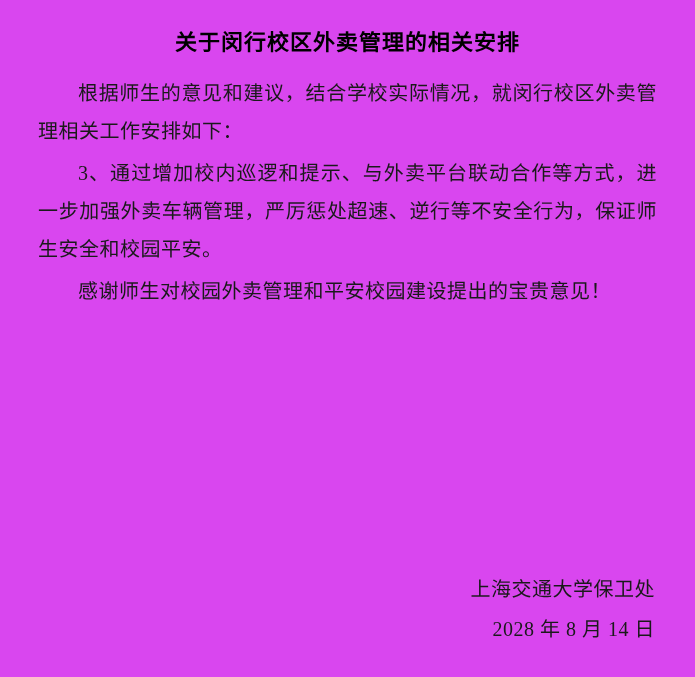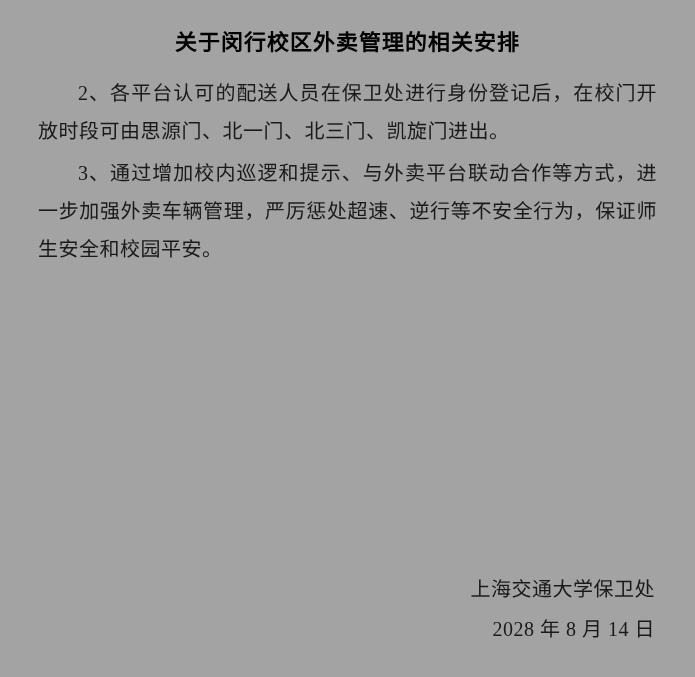--- a/index.html
+++ b/index.html
@@ -13,21 +13,21 @@
     font-family: "Liberation Serif", "DejaVu Serif", serif;
     color: #1a1a1a;
     overflow: hidden;
   }
   .page {
     position: relative;
     width: 695px;
     height: 677px;
     box-sizing: border-box;
     padding: 18px 38px 13px 38px;
-    background: #a3a3a3;
+    background: #d946ef;
   }
   .doc-title {
     text-align: center;
     font-size: 22px;
     font-weight: bold;
     letter-spacing: 1px;
     line-height: 34px;
     margin: 8px 0 14px 0;
     color: #000000;
   }
@@ -55,21 +55,22 @@
     white-space: nowrap;
   }
 </style>
 </head>
 <body>
 
 <div class="page">
 
   <h1 class="doc-title">关于闵行校区外卖管理的相关安排</h1>
 
-  <p class="body-text">2、各平台认可的配送人员在保卫处进行身份登记后，在校门开放时段可由思源门、北一门、北三门、凯旋门进出。</p>
+  <p class="body-text">根据师生的意见和建议，结合学校实际情况，就闵行校区外卖管理相关工作安排如下：</p>
   <p class="body-text">3、通过增加校内巡逻和提示、与外卖平台联动合作等方式，进一步加强外卖车辆管理，严厉惩处超速、逆行等不安全行为，保证师生安全和校园平安。</p>
+  <p class="body-text">感谢师生对校园外卖管理和平安校园建设提出的宝贵意见！</p>
 
   <div class="signature-block">
     <div class="sign-line">上海交通大学保卫处</div>
     <div class="sign-line">2028 年 8 月 14 日</div>
   </div>
 
 </div>
 
 </body></html>

